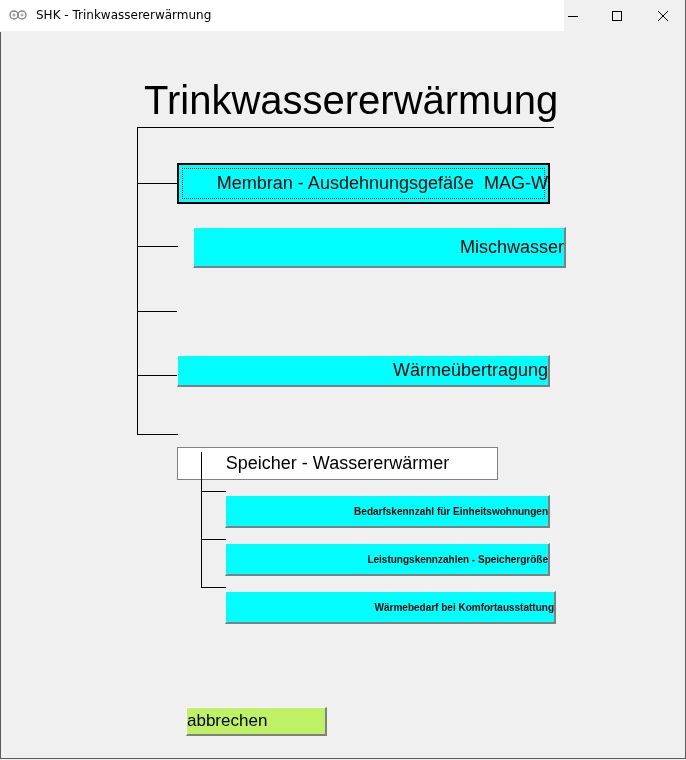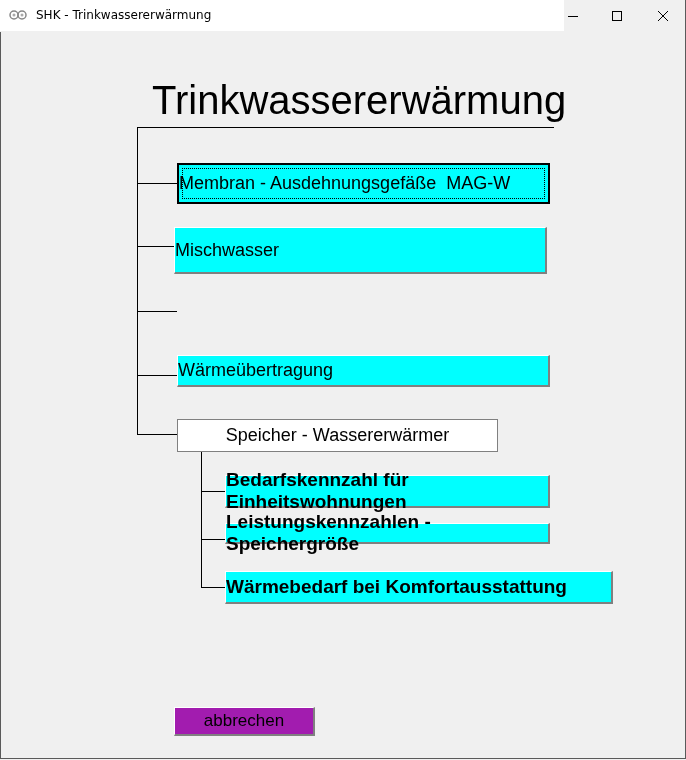--- a/index.html
+++ b/index.html
@@ -2,28 +2,28 @@
 <html><head>
 <meta charset="utf-8">
 <style>
   html,body{margin:0;padding:0;}
   body{width:686px;height:760px;position:relative;background:#f0f0f0;font-family:"Liberation Sans",sans-serif;overflow:hidden;}
   .win{position:absolute;left:0;top:0;width:684px;height:758px;border:1px solid #5a5a5a;border-top:none;background:#f0f0f0;}
   .titlebar{position:absolute;left:0;top:0;width:564px;height:31px;background:#ffffff;border-bottom:1px solid #f0f0f0;}
   .app-icon{position:absolute;left:9px;top:9px;width:18px;height:12px;}
   .title{position:absolute;left:36px;top:8px;font-size:12px;color:#000;font-family:"DejaVu Sans",sans-serif;}
   .wbtn{position:absolute;top:0;width:46px;height:31px;display:flex;align-items:center;justify-content:center;}
-  .heading{position:absolute;left:152px;top:78px;font-size:40px;color:#000;white-space:nowrap;letter-spacing:0px;}
+  .heading{position:absolute;left:144px;top:78px;font-size:40px;color:#000;white-space:nowrap;letter-spacing:0px;}
   .line{position:absolute;background:#000;}
-  .btn{position:absolute;background:#00ffff;border-top:1px solid #ffffff;border-left:1px solid #ffffff;border-right:2px solid #808080;border-bottom:2px solid #808080;box-sizing:border-box;display:flex;align-items:center;justify-content:flex-start;color:#000;font-size:18px;cursor:pointer;}
+  .btn{position:absolute;background:#00ffff;border-top:1px solid #ffffff;border-left:1px solid #ffffff;border-right:2px solid #808080;border-bottom:2px solid #808080;box-sizing:border-box;display:flex;align-items:center;justify-content:flex-end;color:#000;font-size:18px;cursor:pointer;}
   .btn.focused{border:2px solid #000;}
   .btn.focused .inner{position:absolute;left:3px;top:3px;right:3px;bottom:3px;border:1px dotted #000;}
-  .btn.small{font-size:19px;font-weight:bold;}
-  .label-box{position:absolute;background:#fff;border:1px solid #808080;box-sizing:border-box;display:flex;align-items:center;justify-content:center;font-size:18px;color:#000;}
-  .cancel{position:absolute;left:174px;top:707px;width:141px;height:29px;background:#a21caf;border-top:1px solid #fff;border-left:1px solid #fff;border-right:2px solid #808080;border-bottom:2px solid #808080;box-sizing:border-box;display:flex;align-items:center;justify-content:center;font-size:17px;color:#000;cursor:pointer;}
+  .btn.small{font-size:10px;font-weight:bold;margin-top:20px;}
+  .label-box{position:absolute;background:#fff;border:1px solid #808080;box-sizing:border-box;display:flex;align-items:center;justify-content:center;font-size:18px;color:#000;margin-top:28px;}
+  .cancel{position:absolute;left:186px;top:707px;width:141px;height:29px;background:#bef264;border-top:1px solid #fff;border-left:1px solid #fff;border-right:2px solid #808080;border-bottom:2px solid #808080;box-sizing:border-box;display:flex;align-items:center;font-size:17px;color:#000;cursor:pointer;}
 </style>
 </head>
 <body>
 
 <div class="win"></div>
 
 <div class="titlebar">
   <svg class="app-icon" viewBox="0 0 18 12">
     <circle cx="5" cy="6" r="4" fill="none" stroke="#888" stroke-width="1.5"></circle>
     <circle cx="13" cy="6" r="4" fill="none" stroke="#888" stroke-width="1.5"></circle>
@@ -57,42 +57,42 @@
 <div class="line" style="left:137px;top:246px;width:41px;height:1px"></div>
 <div class="line" style="left:137px;top:311px;width:40px;height:1px"></div>
 <div class="line" style="left:137px;top:375px;width:41px;height:1px"></div>
 <div class="line" style="left:137px;top:434px;width:41px;height:1px"></div>
 
 <div class="btn focused" style="left:177px;top:163px;width:373px;height:41px">
   <div class="inner"></div>
   <span style="white-space:pre">Membran - Ausdehnungsgefäße  MAG-W</span>
 </div>
 
-<div class="btn" style="left:174px;top:227px;width:373px;height:47px">
+<div class="btn" style="left:193px;top:227px;width:373px;height:41px">
   <span>Mischwasser</span>
 </div>
 
 <div class="btn" style="left:177px;top:355px;width:373px;height:32px">
   <span>Wärmeübertragung</span>
 </div>
 
 <div class="label-box" style="left:177px;top:419px;width:321px;height:33px">
   <span>Speicher - Wassererwärmer</span>
 </div>
 
 <div class="line" style="left:201px;top:452px;width:1px;height:136px"></div>
 <div class="line" style="left:201px;top:491px;width:25px;height:1px"></div>
 <div class="line" style="left:201px;top:539px;width:25px;height:1px"></div>
 <div class="line" style="left:201px;top:587px;width:25px;height:1px"></div>
 
 <div class="btn small" style="left:225px;top:475px;width:325px;height:33px">
   <span>Bedarfskennzahl für Einheitswohnungen</span>
 </div>
-<div class="btn small" style="left:225px;top:523px;width:325px;height:21px">
+<div class="btn small" style="left:225px;top:523px;width:325px;height:33px">
   <span>Leistungskennzahlen - Speichergröße</span>
 </div>
-<div class="btn small" style="left:225px;top:571px;width:388px;height:33px">
+<div class="btn small" style="left:225px;top:571px;width:331px;height:33px">
   <span>Wärmebedarf bei Komfortausstattung</span>
 </div>
 
 <div class="cancel">
   <span>abbrechen</span>
 </div>
 
 </body></html>

